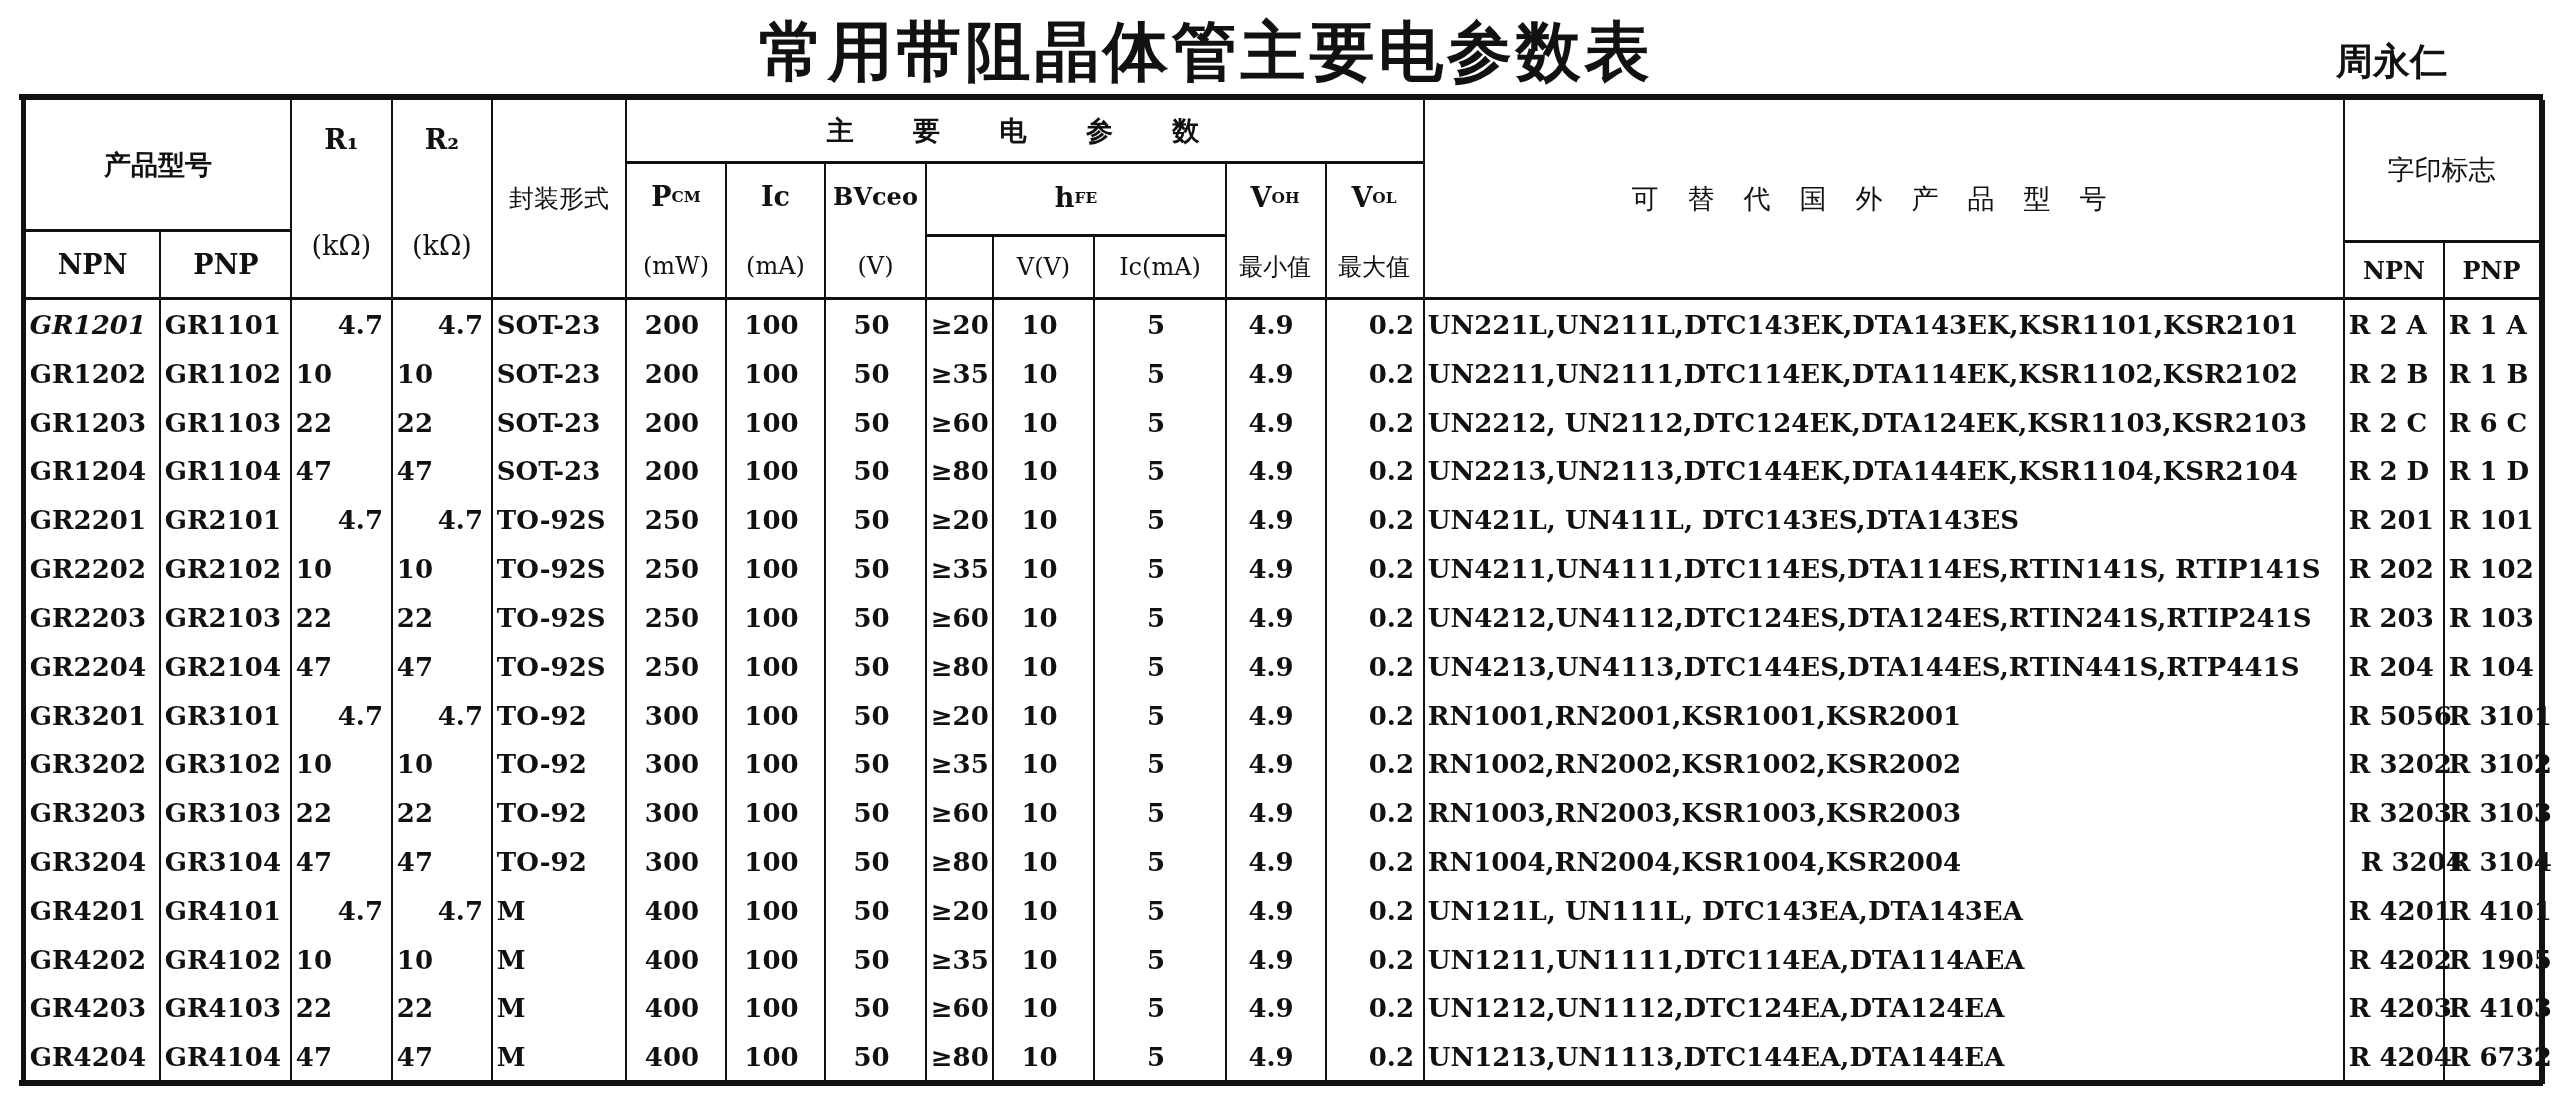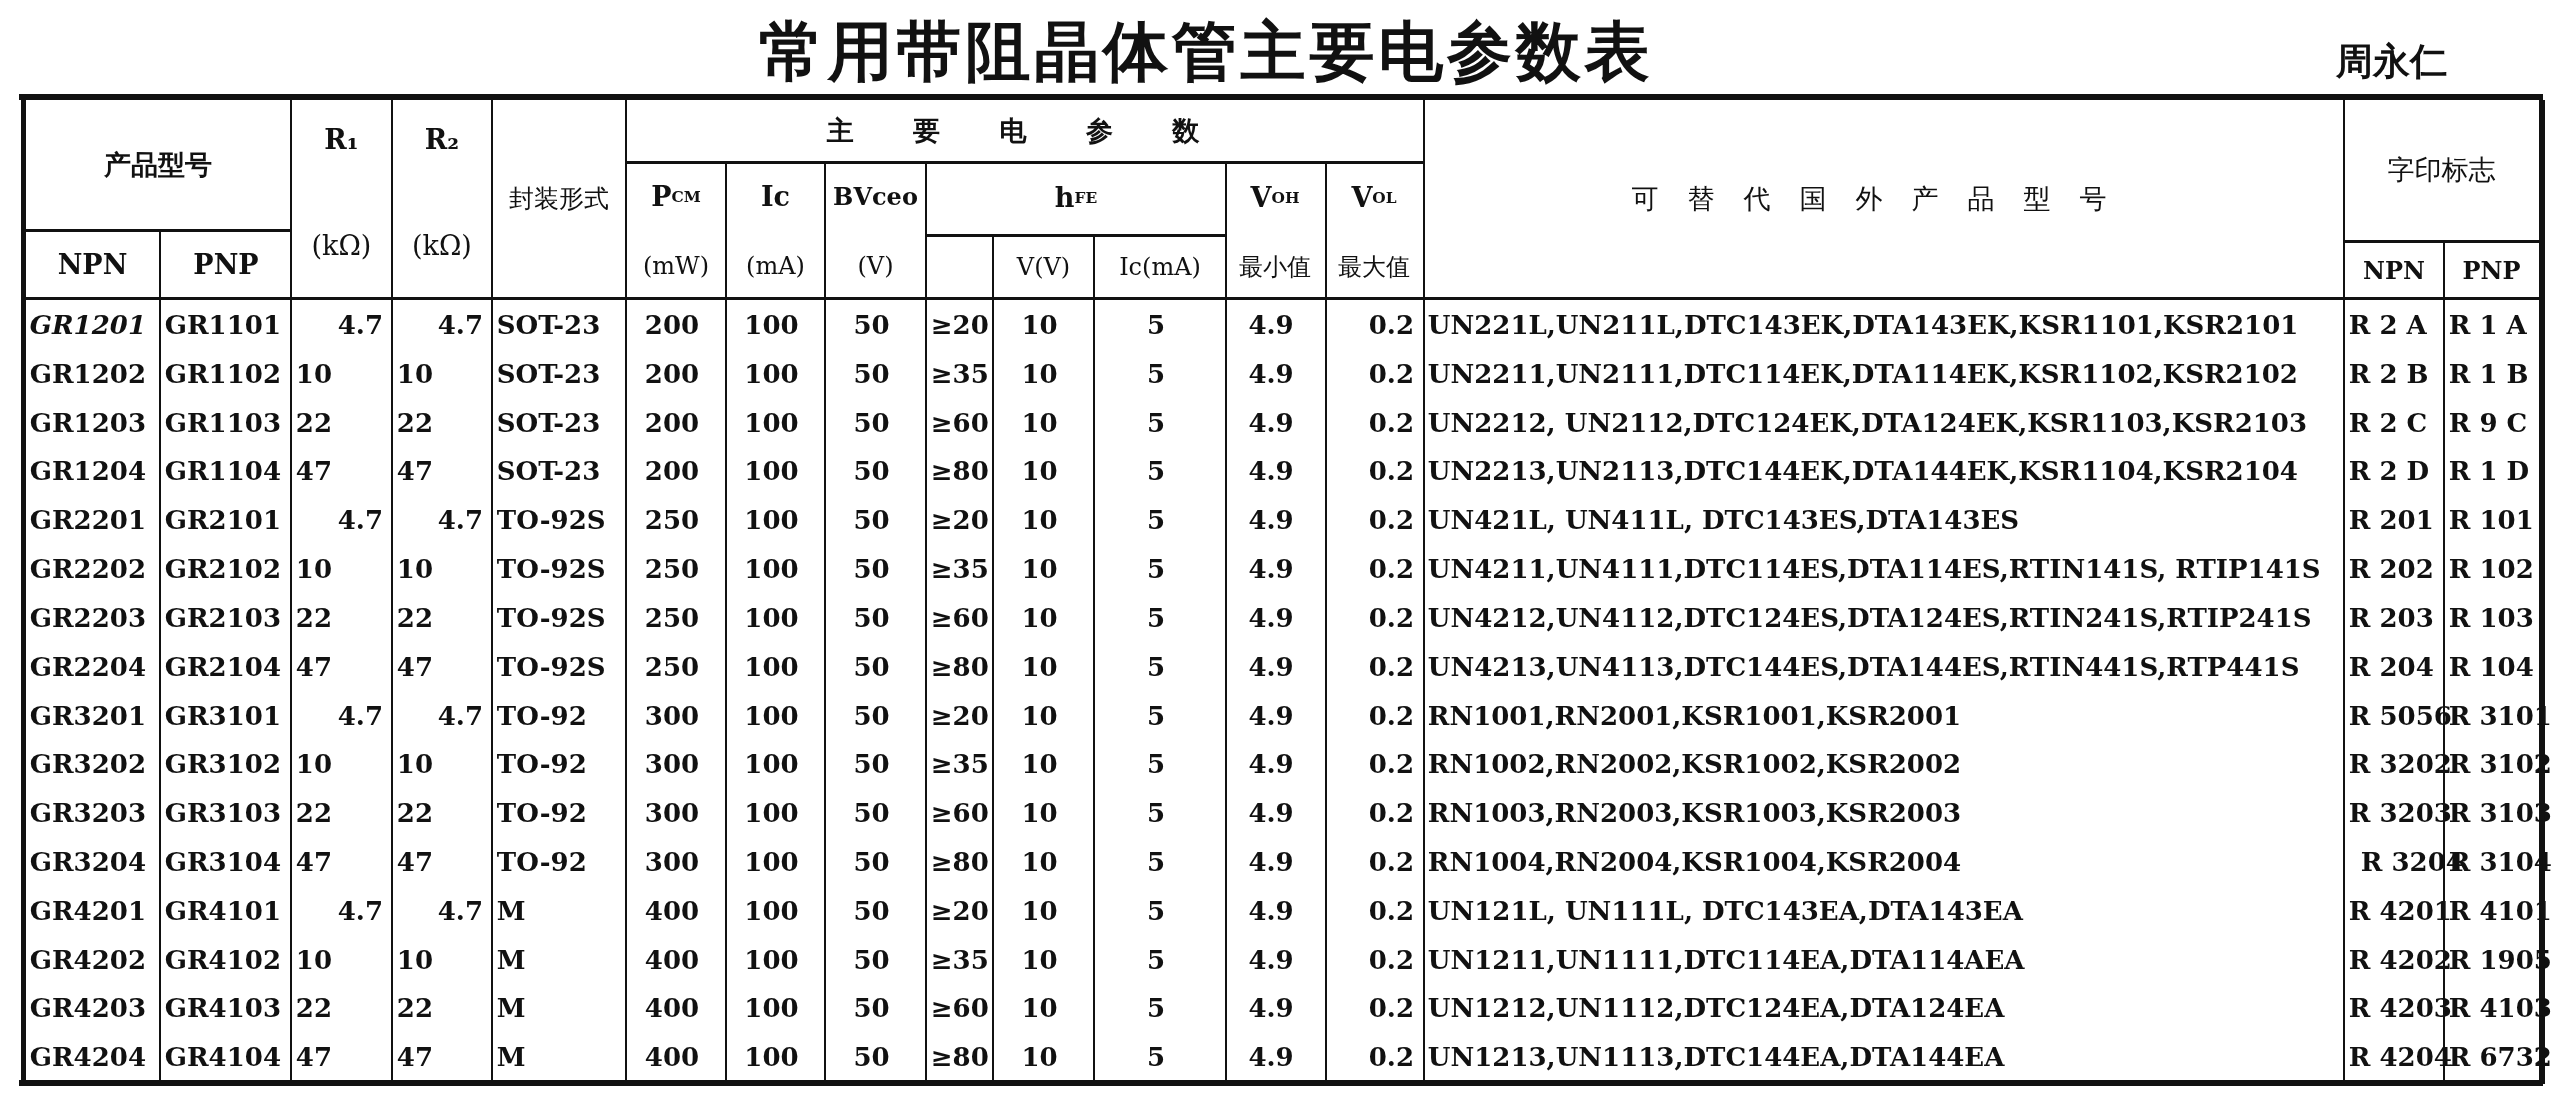--- a/index.html
+++ b/index.html
@@ -153,21 +153,21 @@
         <div class="cell row-cell" style="left: 627px; width: 90px; top: 398px; height: 49px;">200</div>
         <div class="cell row-cell" style="left: 727px; width: 89px; top: 398px; height: 49px;">100</div>
         <div class="cell row-cell" style="left: 826px; width: 91px; top: 398px; height: 49px;">50</div>
         <div class="cell row-cell left" style="left: 927px; width: 58px; top: 398px; height: 49px;">≥60</div>
         <div class="cell row-cell" style="left: 994px; width: 91px; top: 398px; height: 49px;">10</div>
         <div class="cell row-cell" style="left: 1095px; width: 122px; top: 398px; height: 49px;">5</div>
         <div class="cell row-cell" style="left: 1226px; width: 90px; top: 398px; height: 49px;">4.9</div>
         <div class="cell row-cell right" style="left: 1326px; width: 88px; top: 398px; height: 49px;">0.2</div>
         <div class="cell row-cell left rep" style="left: 1424px; width: 911px; top: 398px; height: 49px;">UN2212, UN2112,DTC124EK,DTA124EK,KSR1103,KSR2103</div>
         <div class="cell row-cell left" style="left: 2345px; width: 90px; top: 398px; height: 49px;">R 2 C</div>
-        <div class="cell row-cell left" style="left: 2445px; width: 86px; top: 398px; height: 49px;">R 9 C</div>
+        <div class="cell row-cell left" style="left: 2445px; width: 86px; top: 398px; height: 49px;">R 6 C</div>
       </div>
       <div>
         <div class="cell row-cell left" style="left: 26px; width: 125px; top: 446px; height: 49px;">GR1204</div>
         <div class="cell row-cell left" style="left: 161px; width: 122px; top: 446px; height: 49px;">GR1104</div>
         <div class="cell row-cell left" style="left: 292px; width: 91px; top: 446px; height: 49px;">47</div>
         <div class="cell row-cell left" style="left: 393px; width: 90px; top: 446px; height: 49px;">47</div>
         <div class="cell row-cell left" style="left: 493px; width: 124px; top: 446px; height: 49px;">SOT-23</div>
         <div class="cell row-cell" style="left: 627px; width: 90px; top: 446px; height: 49px;">200</div>
         <div class="cell row-cell" style="left: 727px; width: 89px; top: 446px; height: 49px;">100</div>
         <div class="cell row-cell" style="left: 826px; width: 91px; top: 446px; height: 49px;">50</div>

